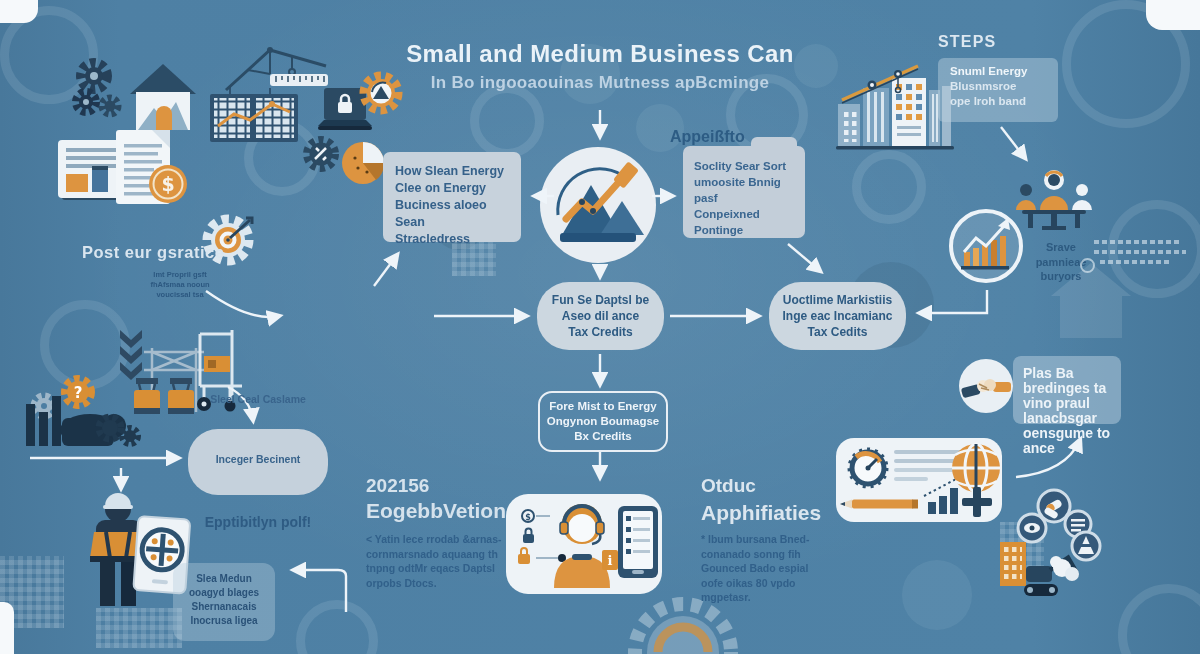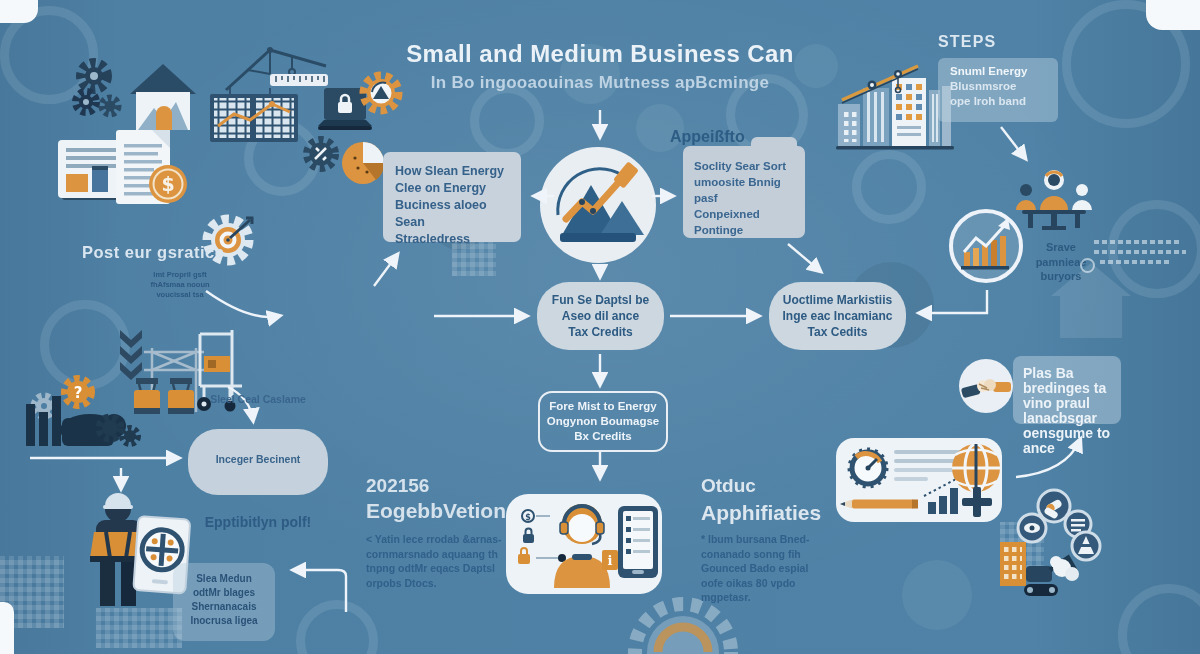--- a/index.html
+++ b/index.html
@@ -605,21 +605,21 @@
   </div>
 
   <div class="soft" style="left:1013px;top:356px;width:108px;height:68px;border-radius:8px;padding:10px 10px;box-sizing:border-box;font-size:14px;line-height:15px;background:rgba(186,208,224,0.5);color:#ecf3f8;">
     <div>Plas Ba bredinges ta</div>
     <div>vino praul lanacbsgar</div>
     <div>oensgume to ance</div>
   </div>
 
   <div class="soft" style="left:173px;top:517px;width:102px;height:78px;border-radius:12px;padding:9px 6px;box-sizing:border-box;font-size:10px;line-height:14px;background:rgba(182,205,221,0.38);color:#2a5278;text-align:center;margin-top:46px;">
     <div>Slea Medun</div>
-    <div>odtMr blages</div>
+    <div>ooagyd blages</div>
     <div>Shernanacais</div>
     <div>Inocrusa ligea</div>
   </div>
 
   <div class="t" style="left:366px;top:475px;font-size:19px;color:#d5e2ec;">202156</div>
   <div class="t" style="left:366px;top:499px;font-size:21px;color:#d5e2ec;">EogebbVetion</div>
   <div class="t" style="left:366px;top:532px;width:150px;font-size:10.5px;color:#31608a;line-height:14.5px;">
     <div>&lt; Yatin lece rrodab &amp;arnas-</div>
     <div>cornmarsnado aquaang th</div>
     <div>tnpng odtMr eqacs Daptsl</div>

